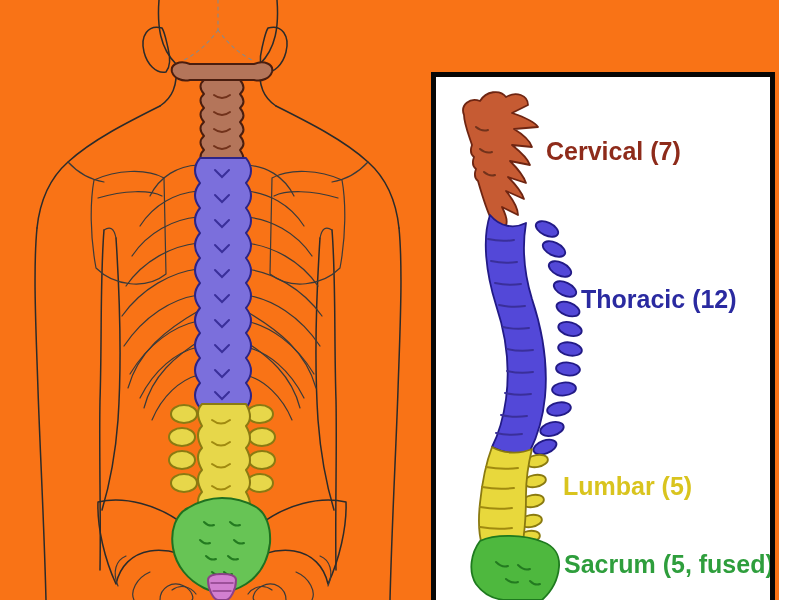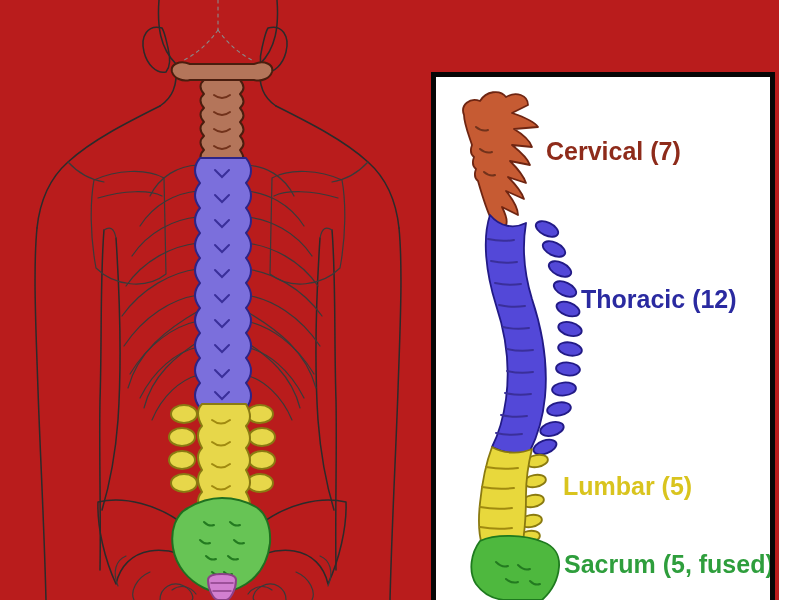--- a/index.html
+++ b/index.html
@@ -1,16 +1,16 @@
 <!DOCTYPE html>
 <html><head>
 <meta charset="utf-8">
 <style>
   html,body{margin:0;padding:0;background:#ffffff;}
-  #stage{position:relative;width:779px;height:600px;overflow:hidden;background:#b91c1c;
+  #stage{position:relative;width:779px;height:600px;overflow:hidden;background:#f97316;
          font-family:"Liberation Sans",sans-serif;text-align:right;}
   svg{display:block;}
   .ln{fill:none;stroke:#2b2b2b;stroke-width:1.5;stroke-linecap:round;stroke-linejoin:round;}
   .ln2{fill:none;stroke:#3a3a3a;stroke-width:1.2;stroke-linecap:round;stroke-linejoin:round;}
   .dash{fill:none;stroke:#8a8a8a;stroke-width:1.1;stroke-dasharray:3 4;stroke-linecap:round;}
   .seg{stroke-width:2;stroke-linejoin:round;}
   .seg-ce{stroke:#4a1d0e;}
   .seg-th{stroke:#2c2488;}
   .seg-lu{stroke:#8a7a12;}
   .seg-sa{stroke:#1f7020;}

